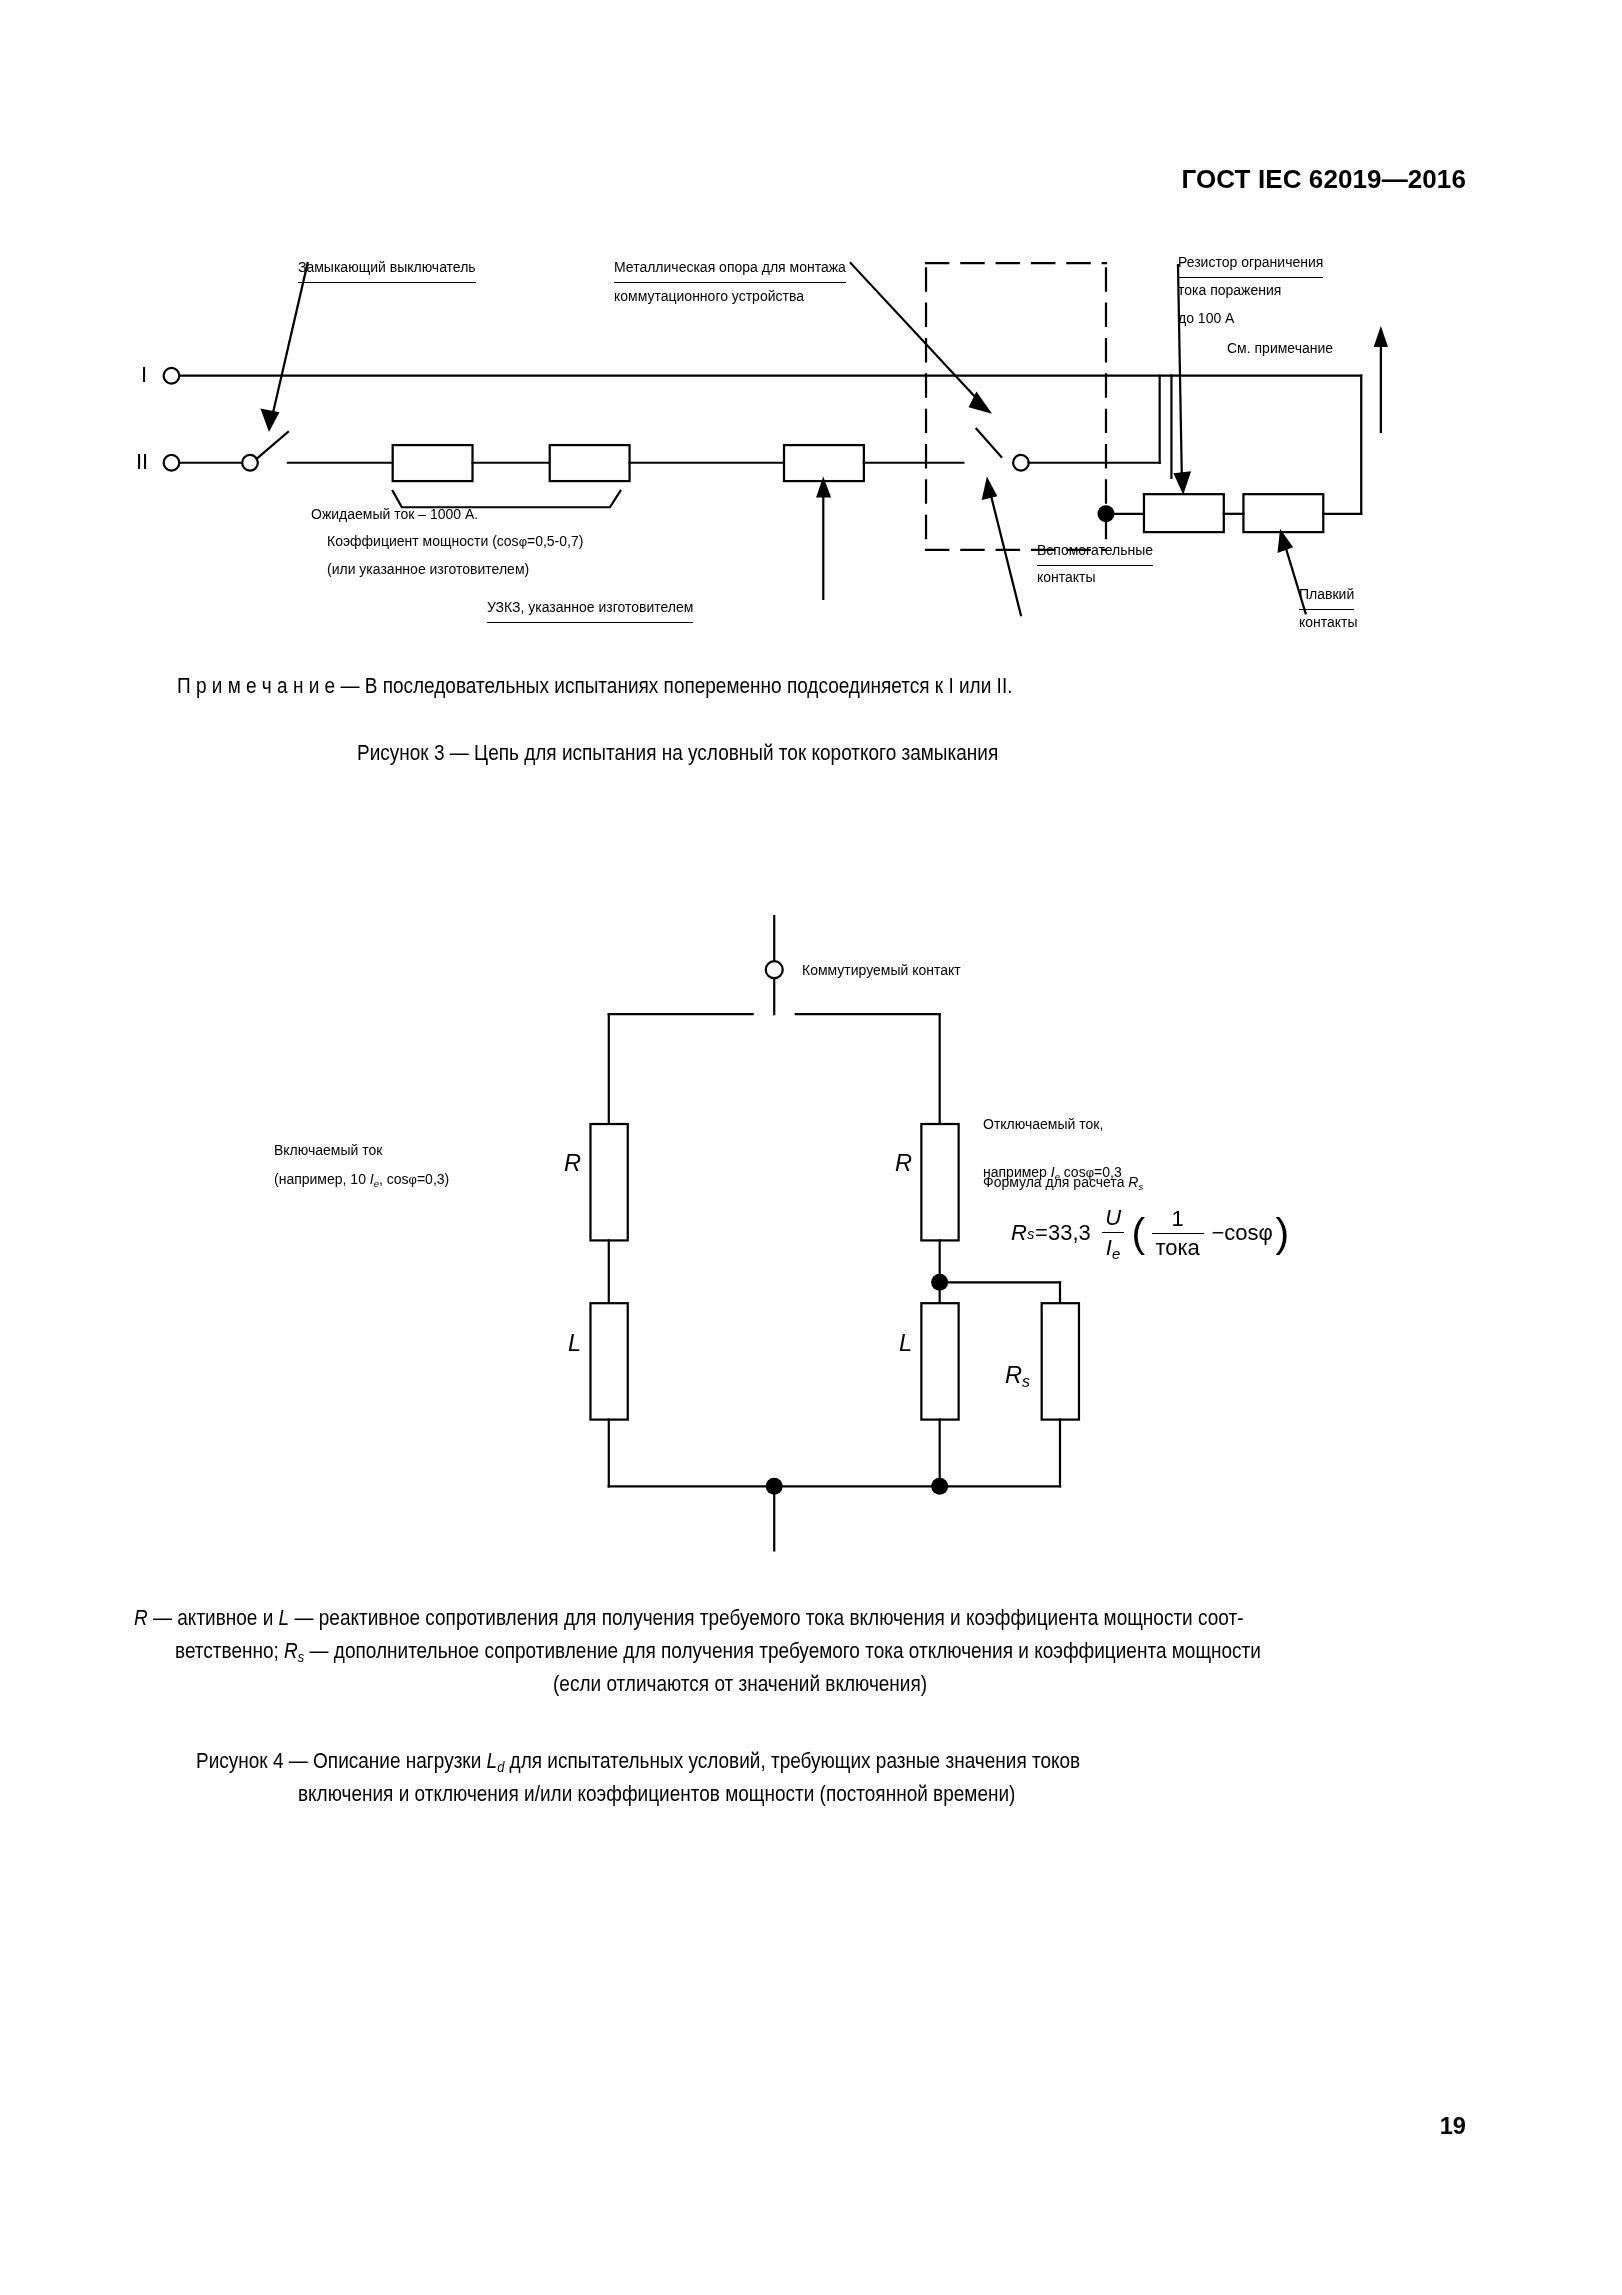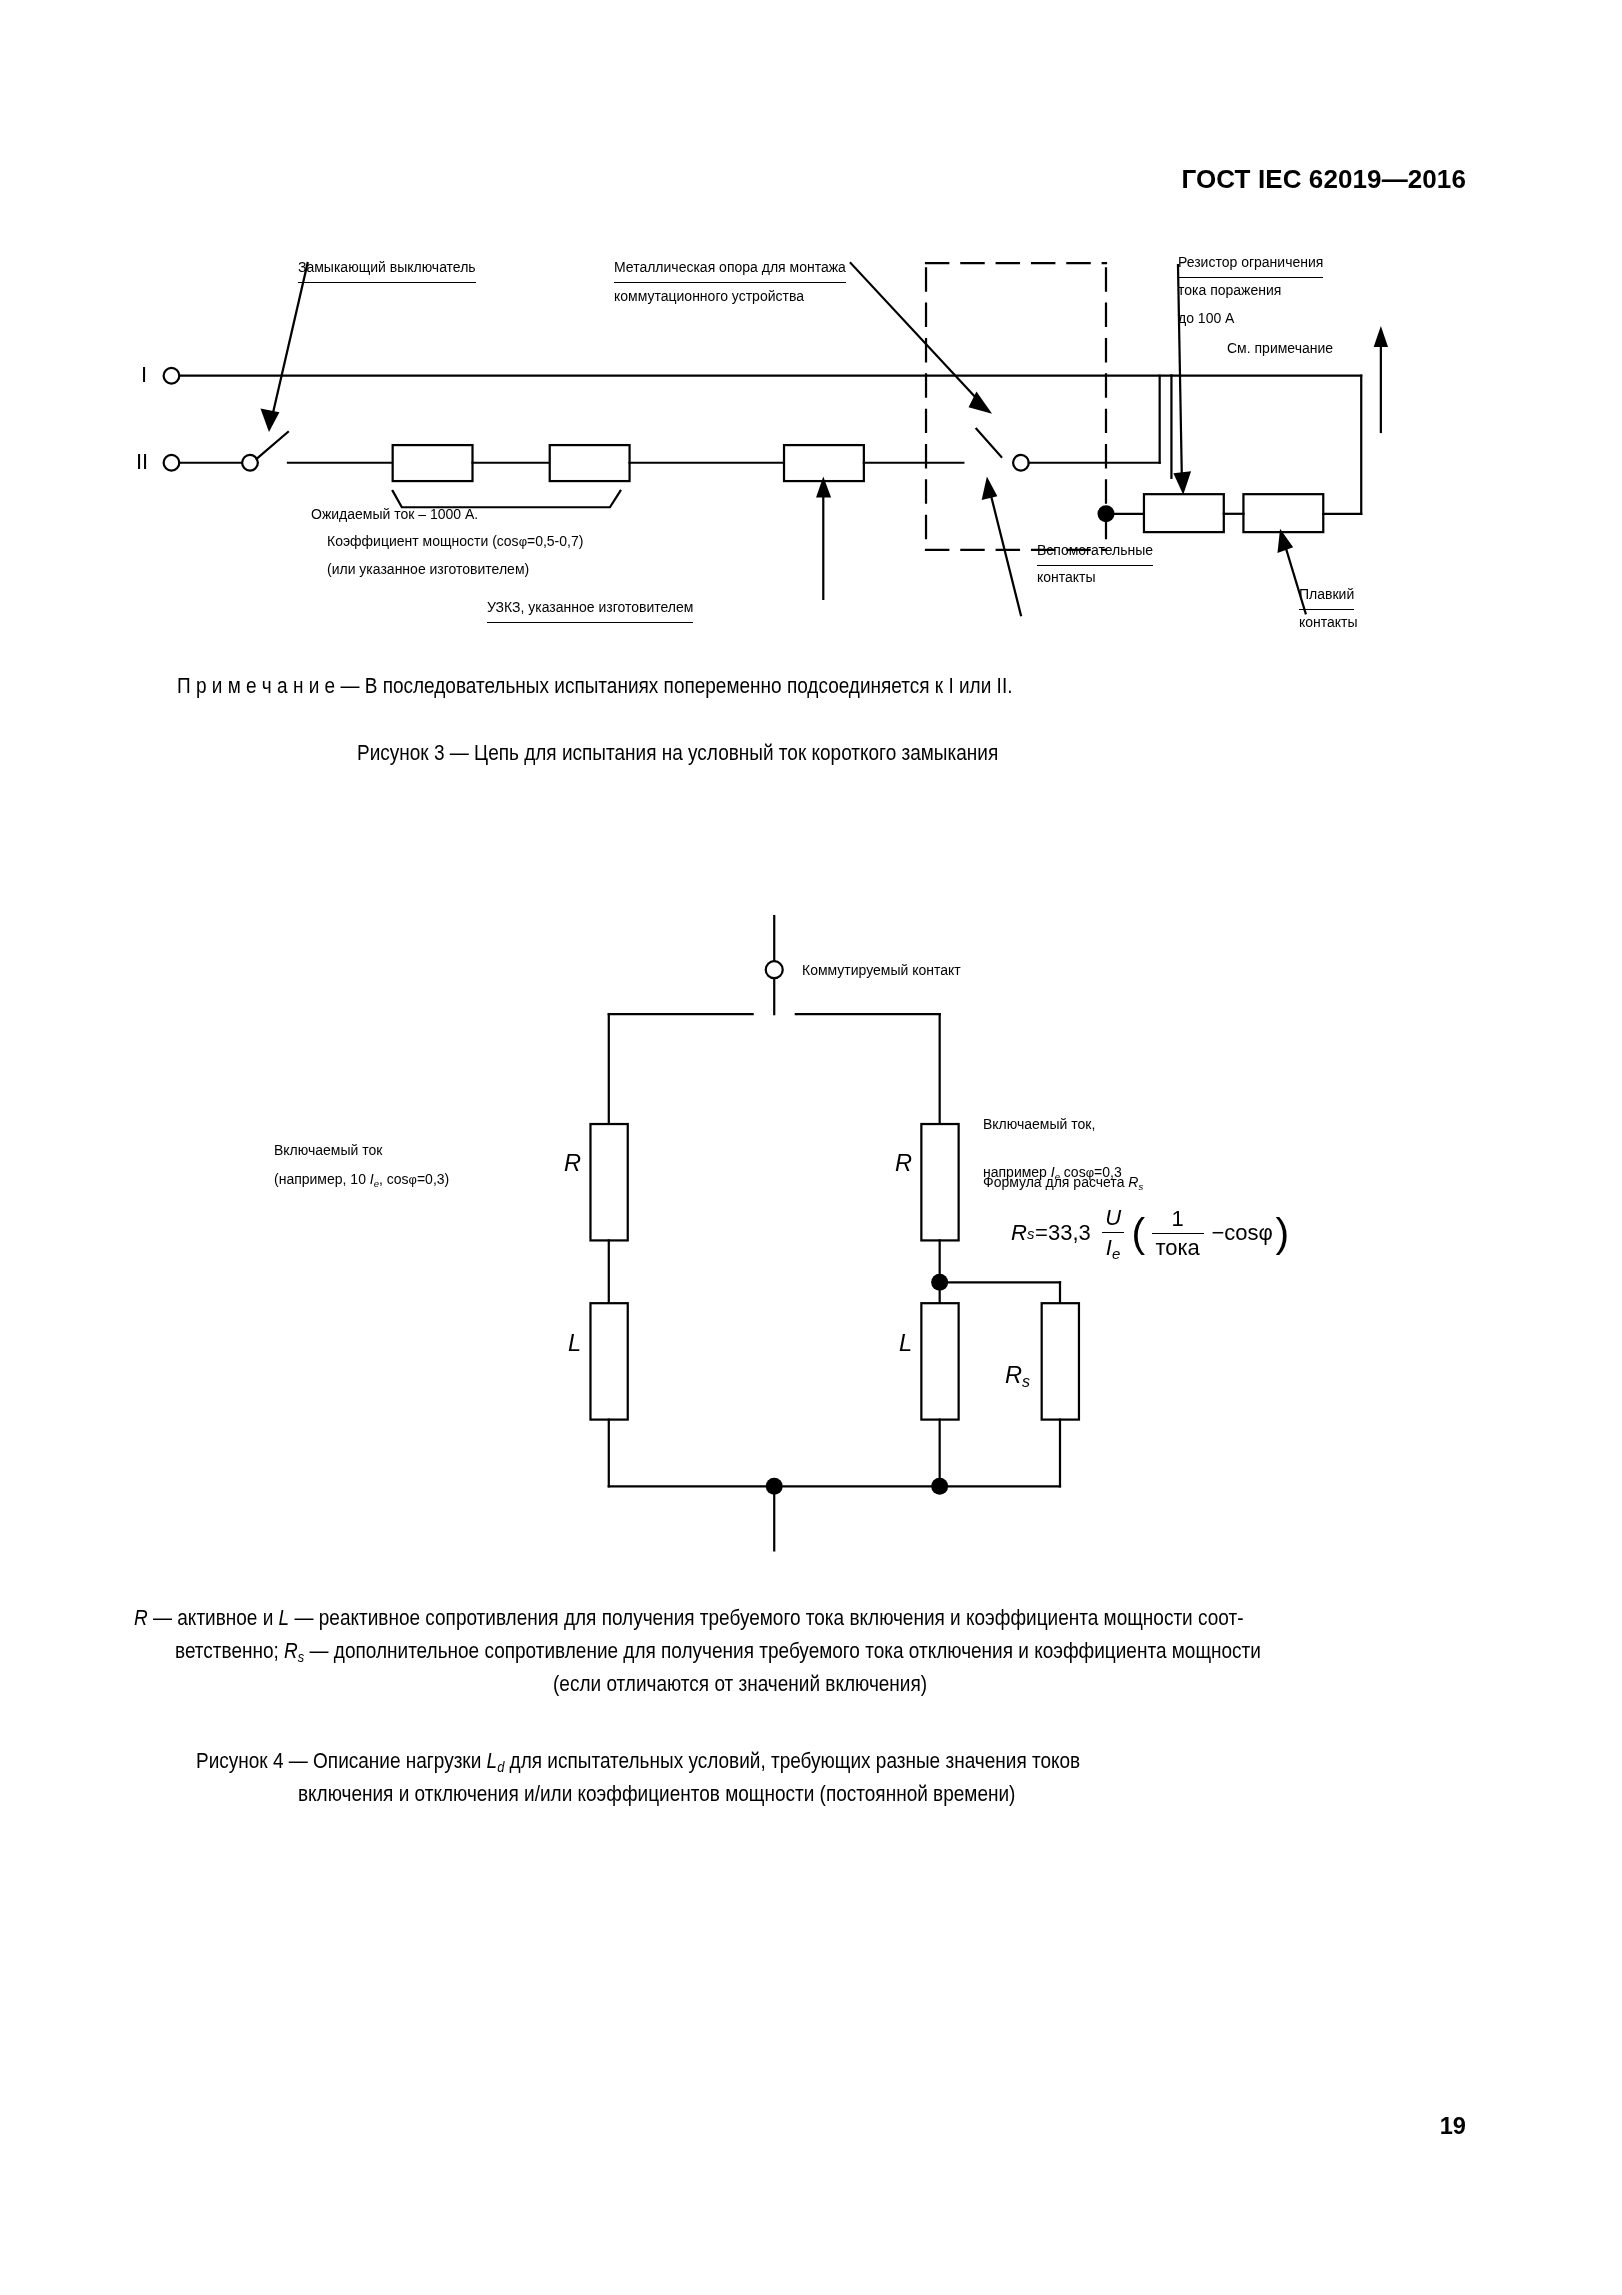--- a/index.html
+++ b/index.html
@@ -213,21 +213,21 @@
   <div class="t nw" style="left:274px;top:1137px;">Включаемый ток</div>
   <div class="t nw" style="left:274px;top:1166px;">(например, 10 <span class="ital">I</span><span class="sub-i">e</span>, cos<span style="font-size:.92em;">φ</span>=0,3)</div>
 
   <div class="t nw ital" style="left:564px;top:1150px;font-size:23.6px;">R</div>
   <div class="t nw ital" style="left:895px;top:1150px;font-size:23.6px;">R</div>
 
   <div class="t nw ital" style="left:568px;top:1330px;font-size:23.6px;">L</div>
   <div class="t nw ital" style="left:899px;top:1330px;font-size:23.6px;">L</div>
   <div class="t nw" style="left:1005px;top:1330px;font-size:23.6px;margin-top:32px;"><span class="ital">R</span><span class="sub-i">s</span></div>
 
-  <div class="t nw" style="left:983px;top:1111px;">Включаемый ток,</div>
+  <div class="t nw" style="left:983px;top:1111px;">Отключаемый ток,</div>
   <div class="t nw" style="left:983px;top:1140px;margin-top:19px;">например <span class="ital">I</span><span class="sub-i">e</span> cos<span style="font-size:.92em;">φ</span>=0,3</div>
   <div class="t nw" style="left:983px;top:1169px;">Формула для расчета <span class="ital">R</span><span class="sub-i">s</span></div>
 
   <div class="formula" style="left:1011px;top:1205px;">
     <span class="ital">R</span>
       <span class="sub-i">s</span>
     <span style="margin-left:0.7px;">=33,3</span>
     <span class="frac" style="margin-left:10.5px;">
       <span class="num ital">U</span>
       <span class="den"><span class="ital">I</span><span class="sub-i">e</span></span>

